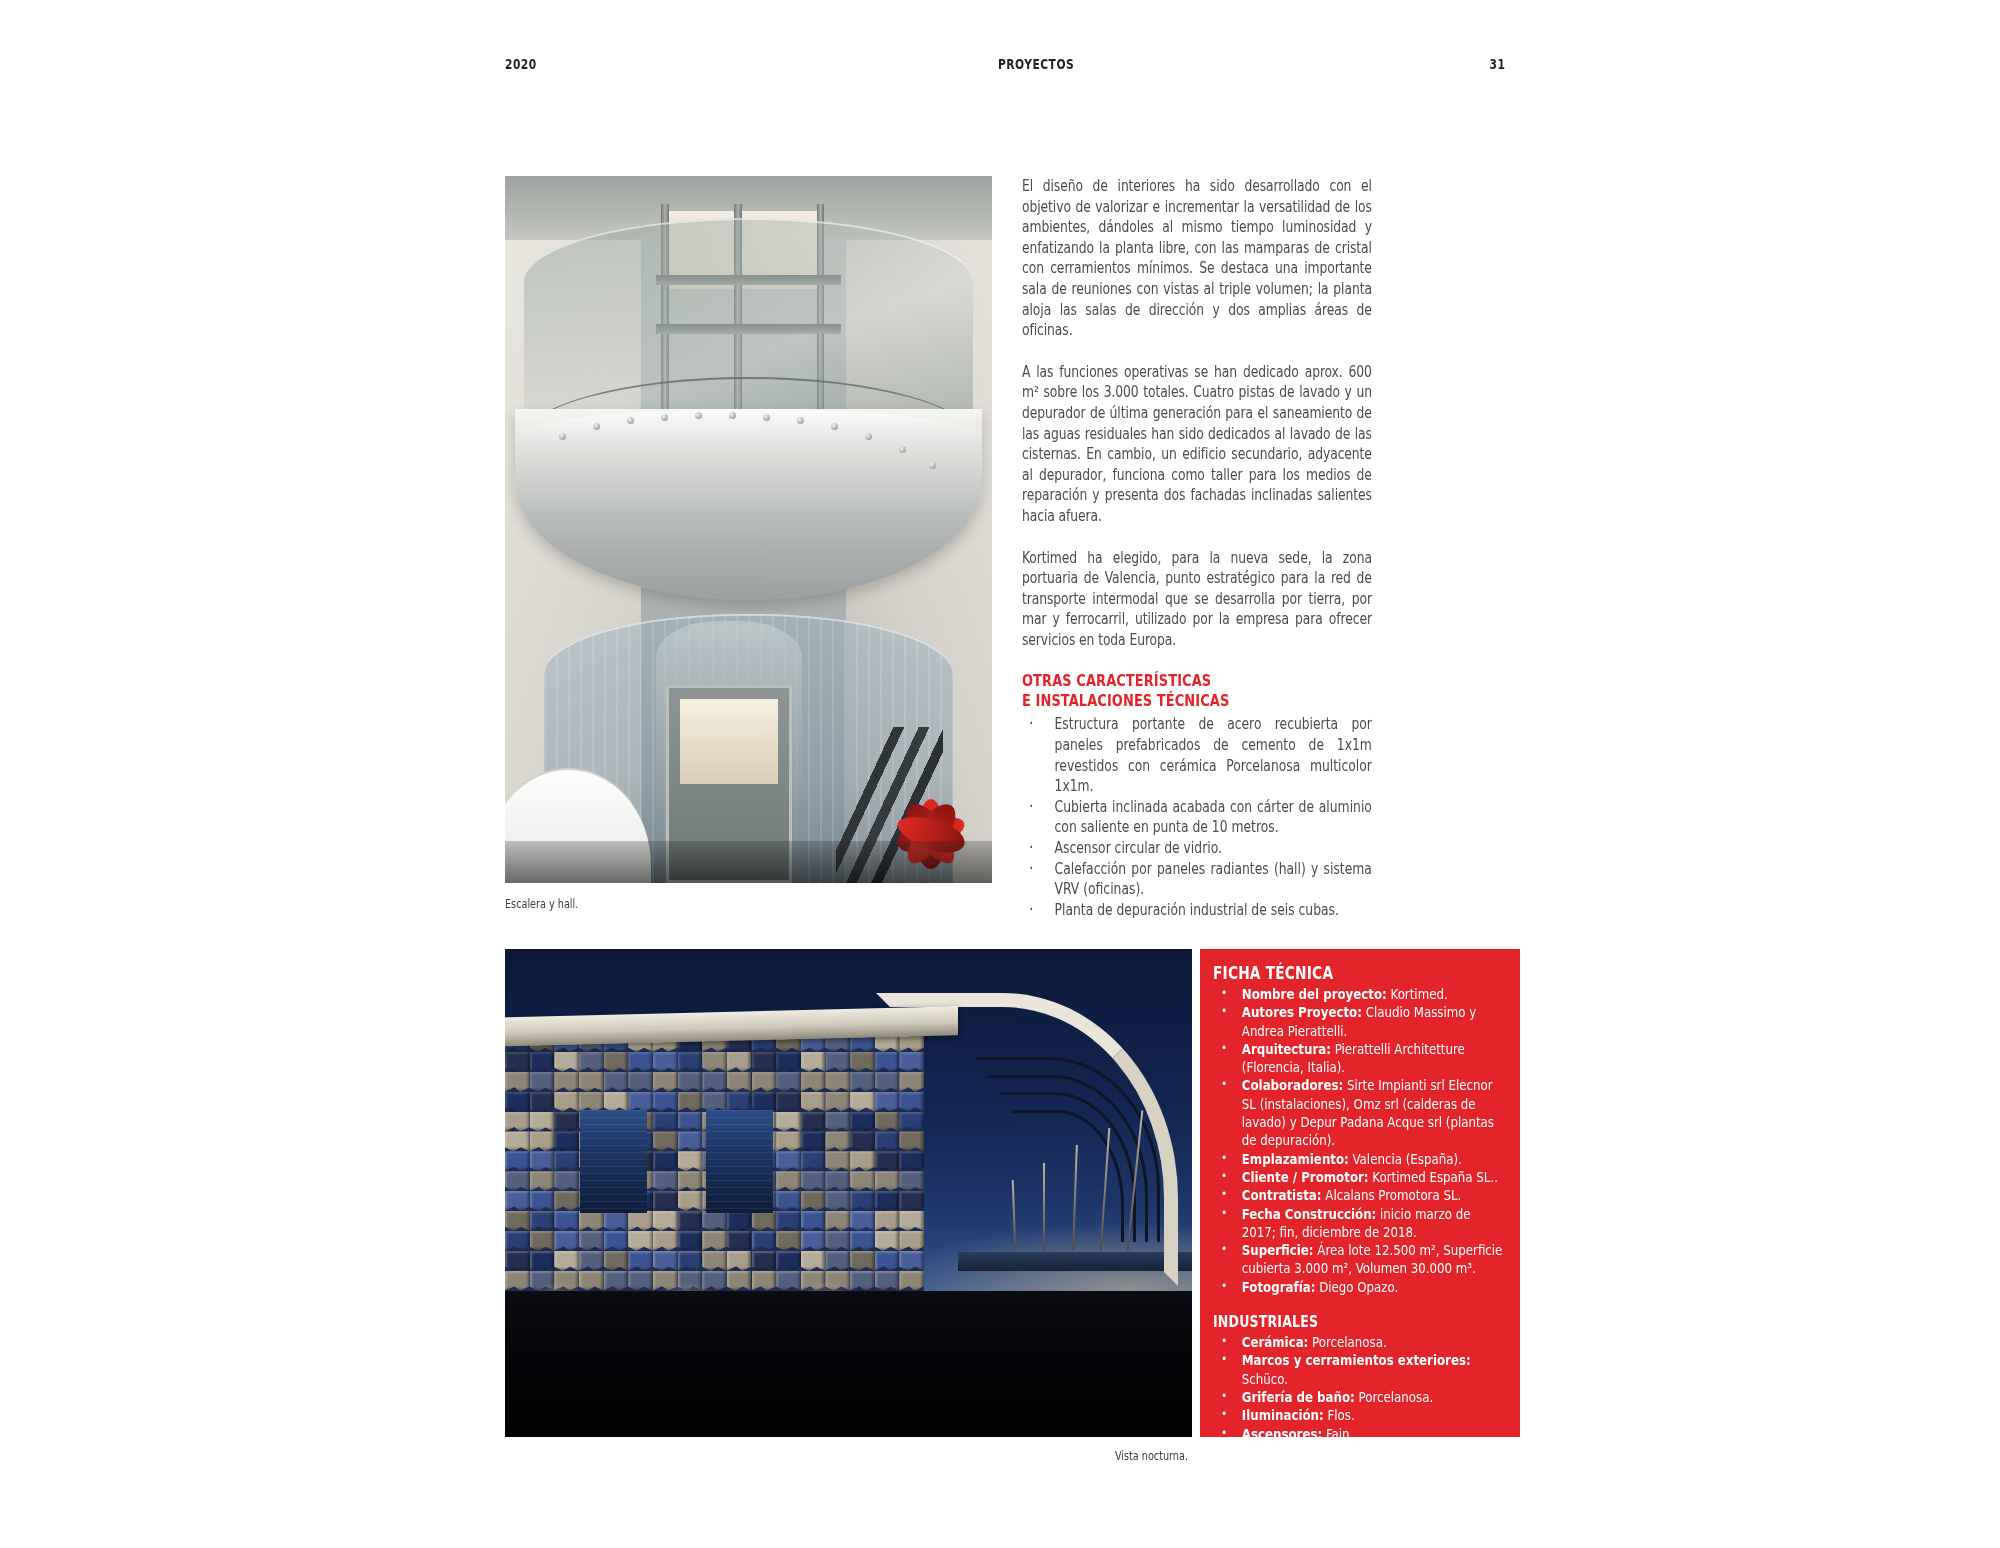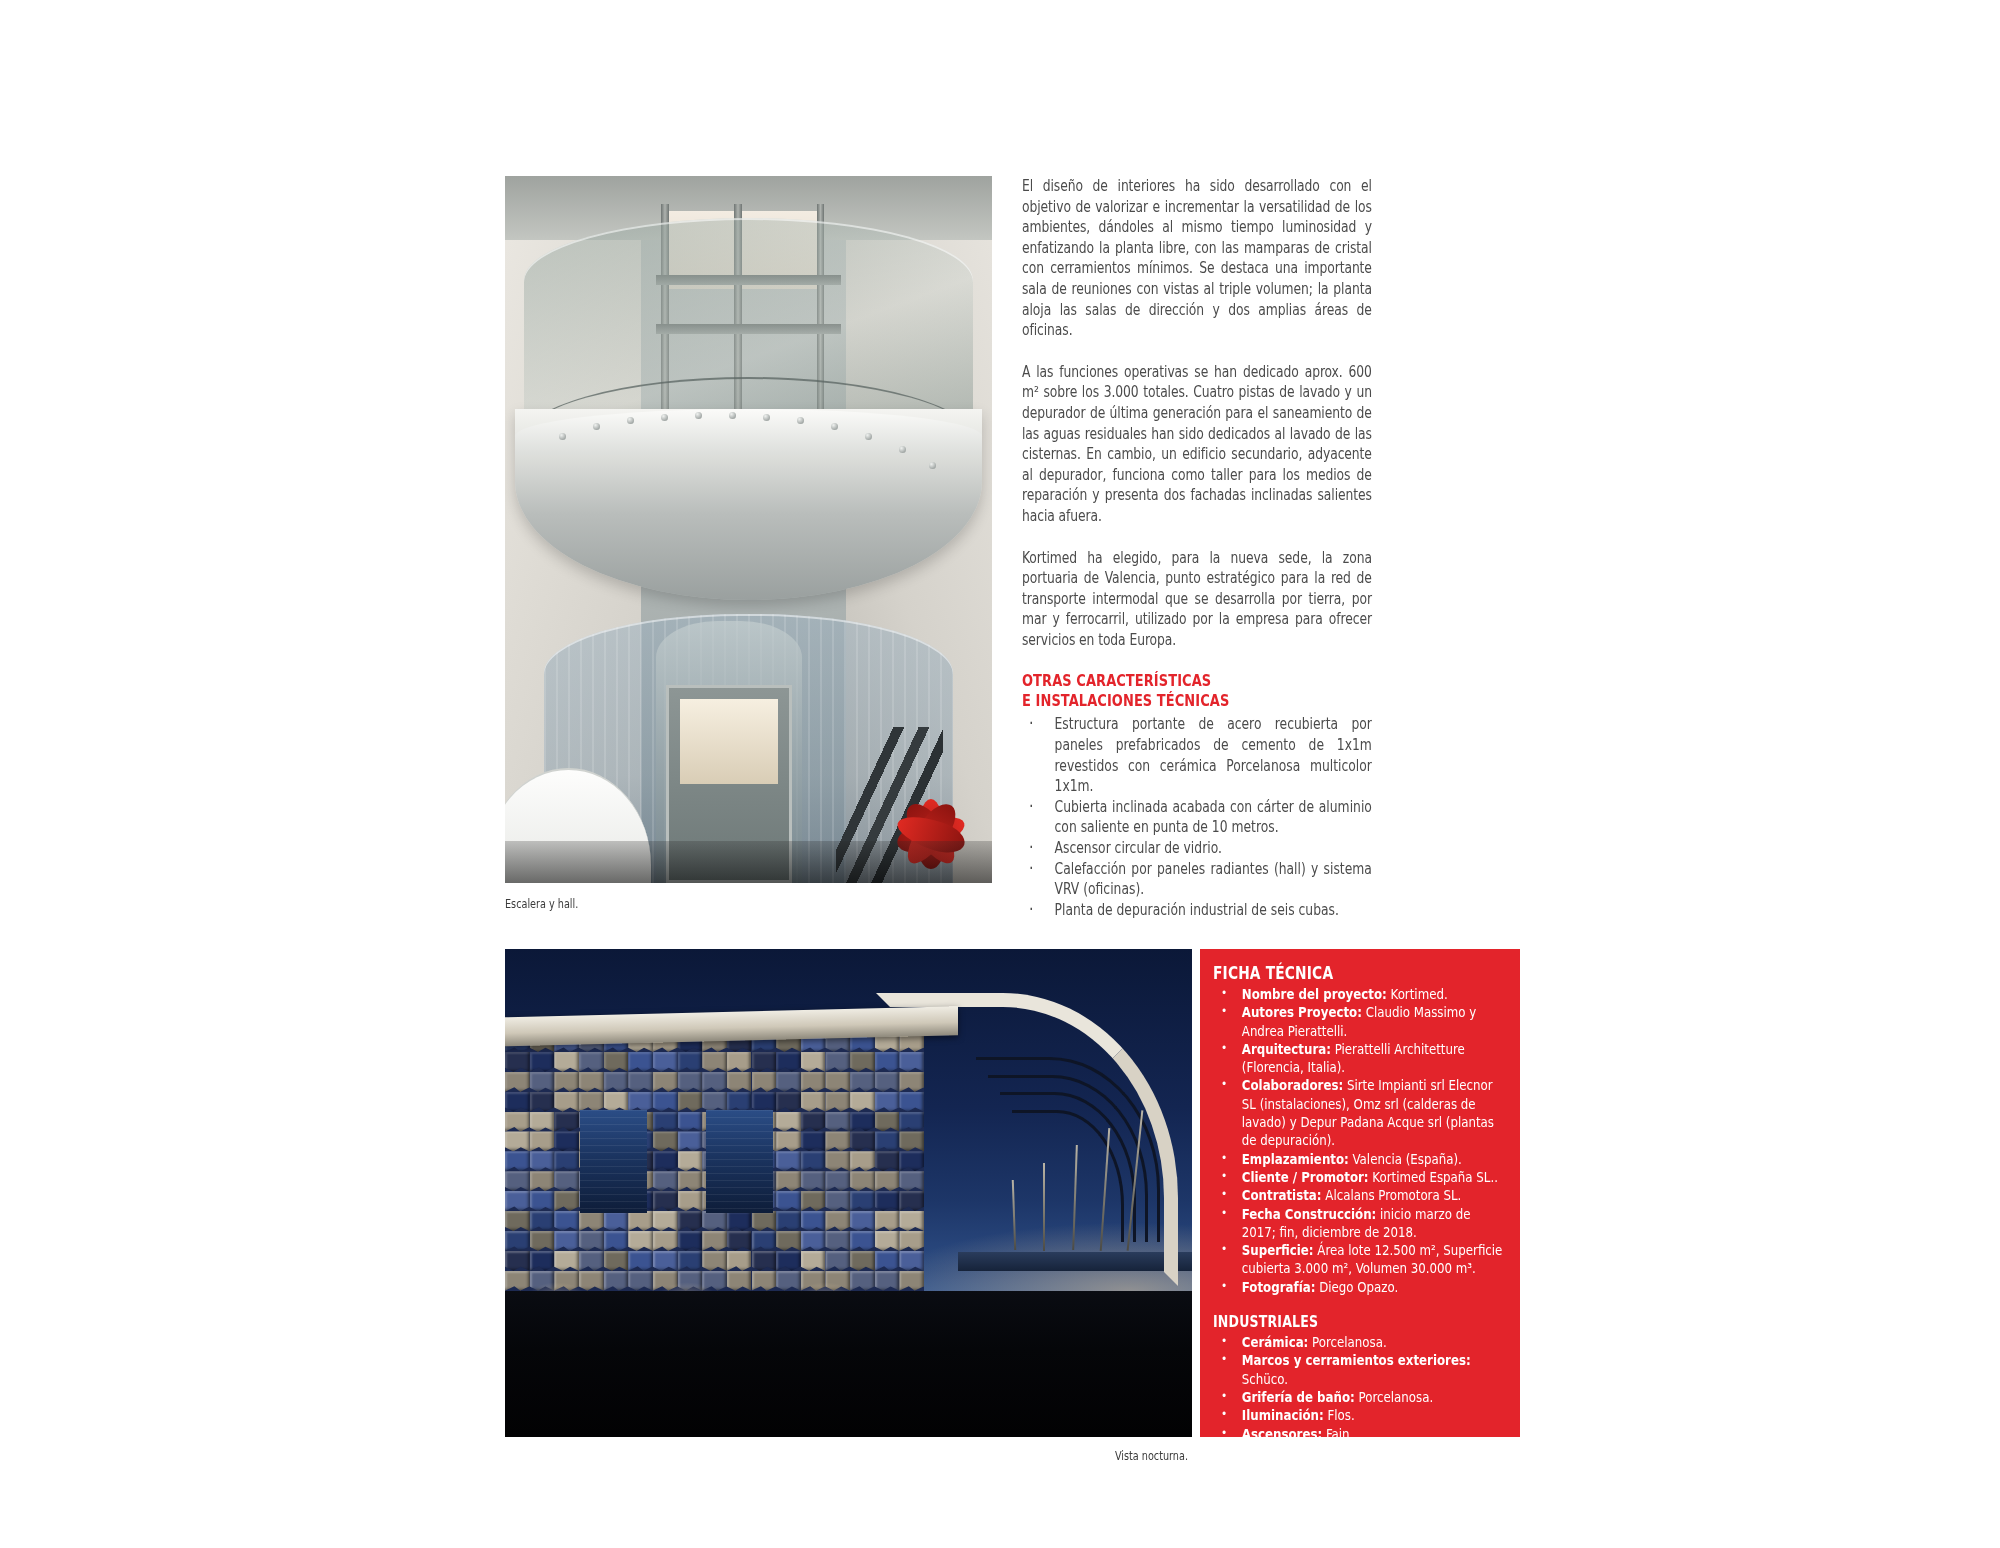--- a/index.html
+++ b/index.html
@@ -328,20 +328,25 @@
   .n-bay { position:absolute; bottom:30%;
     background: linear-gradient(180deg,#2b4d86 0%,#1b3460 45%,#0e1d39 100%); }
   .n-bay::after { content:""; position:absolute; inset:0;
     background: repeating-linear-gradient(180deg, rgba(255,255,255,.07) 0 1px, rgba(0,0,0,0) 1px 7px); }
 </style>
 </head>
 <body>
 
 <div class="page">
 
+  <div class="running-head">
+    <span class="rh-year">2020</span>
+    <span class="rh-section">PROYECTOS</span>
+    <span class="rh-folio">31</span>
+  </div>
 
   <div class="photo-top">
     <div class="atrium">
       <div class="a-core"></div>
       <div class="a-wallL"></div>
       <div class="a-wallR"></div>
       <div class="a-ceil"></div>
       <div class="a-lightbox"></div>
       <div class="a-mullV" style="left:32%"></div>
       <div class="a-mullV" style="left:47%"></div>

